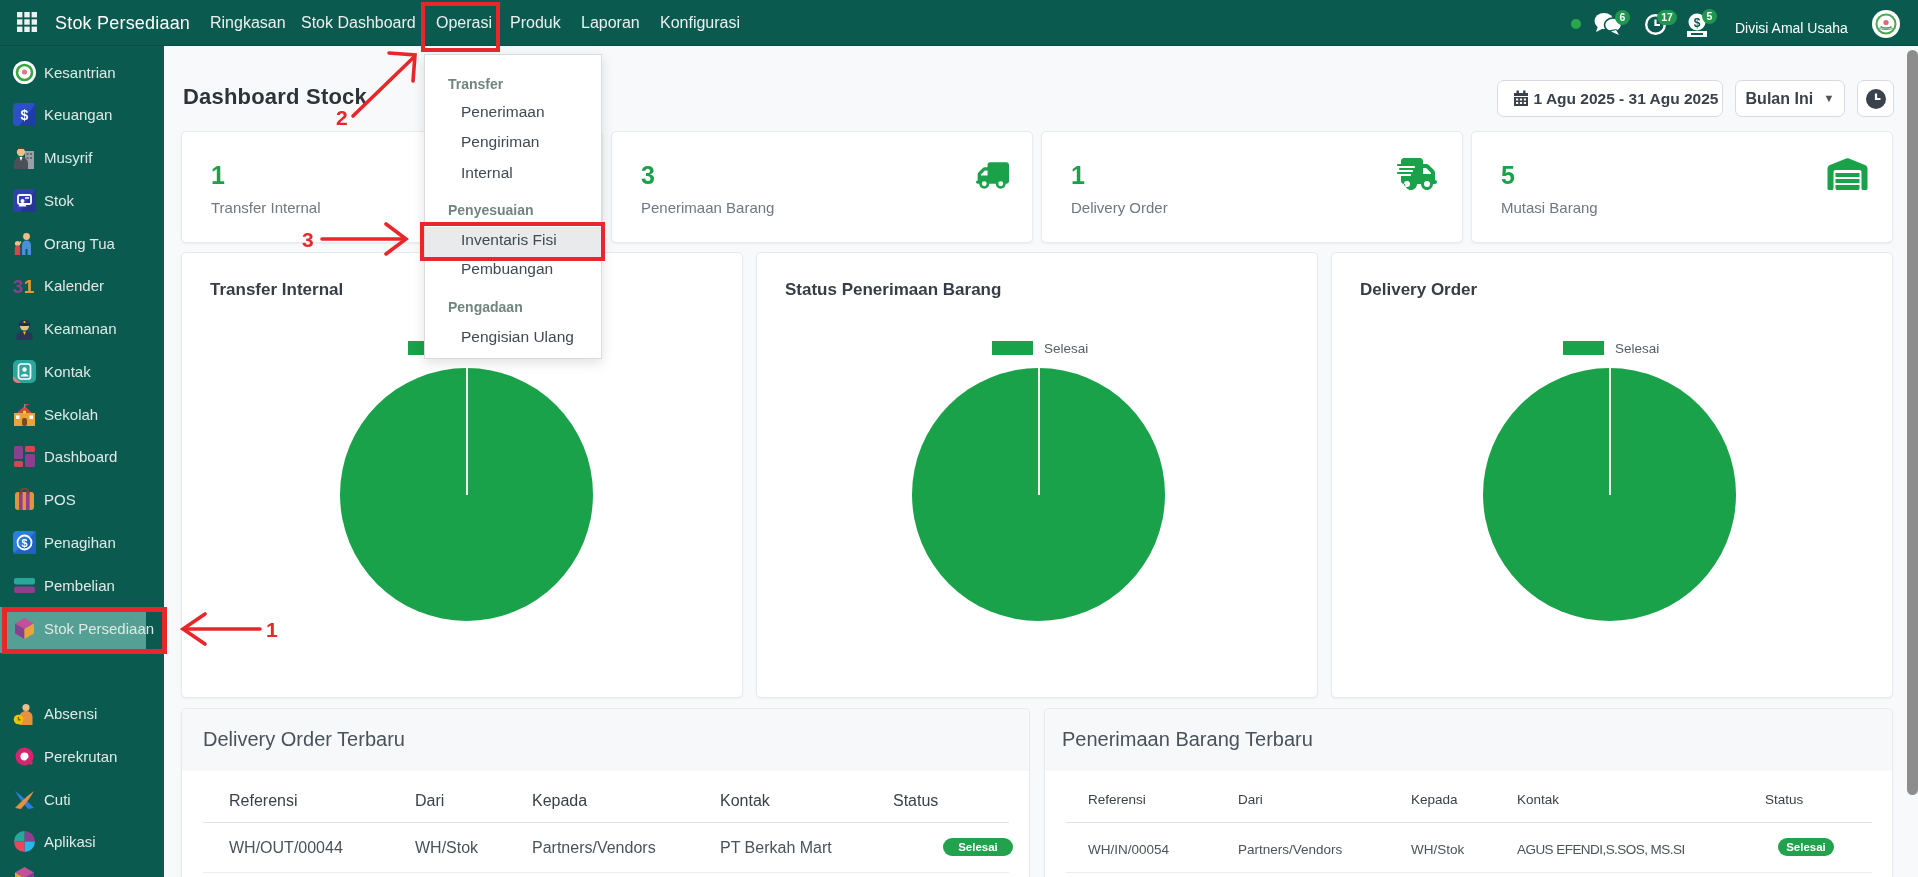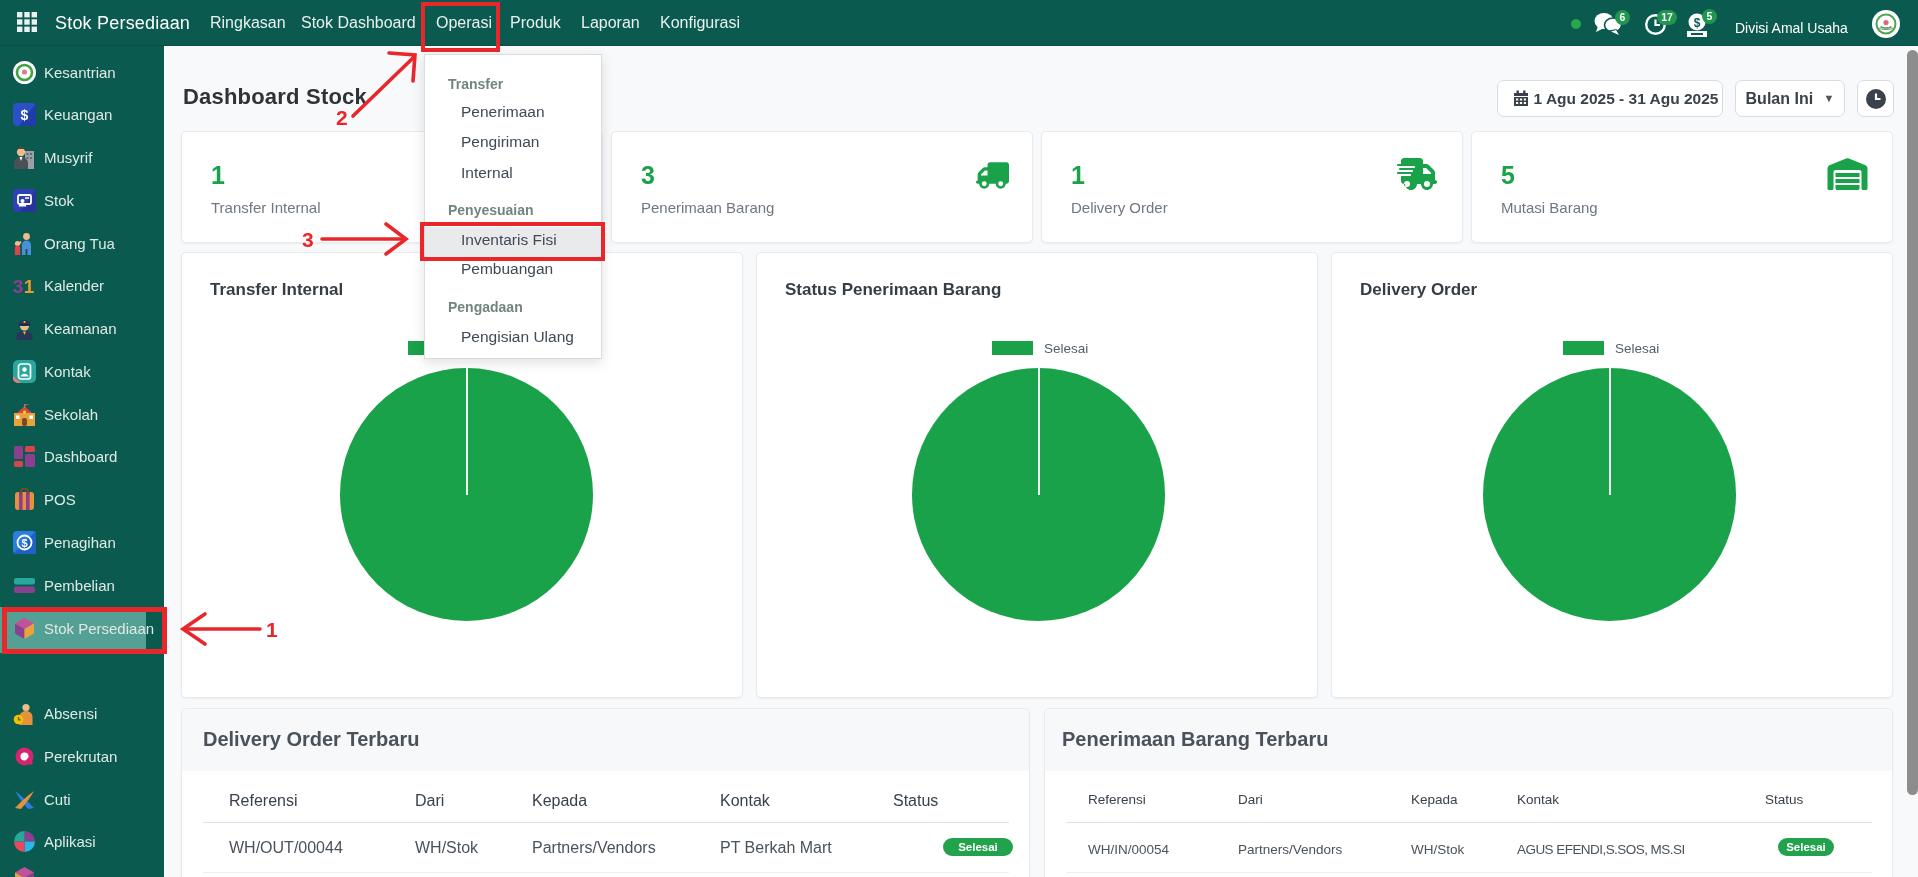--- a/index.html
+++ b/index.html
@@ -24,21 +24,21 @@
 .btn{position:absolute;top:80px;height:37px;background:#fff;border:1px solid #d8dce0;border-radius:7px;color:#39414a;font-size:16px;font-weight:bold;line-height:35px;text-align:center}
 .card{position:absolute;background:#fff;border:1px solid #e8eaed;border-radius:5px;box-shadow:0 1px 2px rgba(0,0,0,.05)}
 .kn{position:absolute;left:29px;top:29px;font-size:25px;font-weight:bold;color:#1aa24a}
 .kl{position:absolute;left:29px;top:67px;font-size:15px;color:#6f7782}
 .ct{position:absolute;left:28px;top:27px;font-size:17px;font-weight:bold;color:#363d44}
 .pie{position:absolute;width:253px;height:253px;border-radius:50%;background:#1aa24a}
 .pline{position:absolute;width:1.6px;height:127px;background:#f0f6f2}
 .lgsw{position:absolute;width:41px;height:14px;background:#1aa24a}
 .lgtx{position:absolute;font-size:13.5px;color:#555e66}
 .tband{position:absolute;left:0;top:0;width:847px;height:62px;background:#f7f8f9;border-radius:5px 5px 0 0}
-.ttt{position:absolute;left:21px;top:19px;font-size:20px;font-weight:700;color:#49525b}
+.ttt{position:absolute;left:21px;top:19px;font-size:20px;font-weight:400;color:#49525b}
 .th{position:absolute;top:83px;font-size:16px;font-weight:normal;color:#39414a}
 .td{position:absolute;top:130px;font-size:16px;color:#4a525a}
 .t2 .ttt{left:17px}
 .t2 .th{font-size:13.5px}
 .t2 .td{font-size:13.5px;top:133px}
 .hline{position:absolute;top:113px;height:1px;background:#dfe2e6}
 .bline{position:absolute;top:163px;height:1px;background:#eceef0}
 .pill{position:absolute;top:129px;height:18px;background:#23a24d;border-radius:9px;color:#fff;font-size:11.5px;font-weight:bold;line-height:18px;text-align:center}
 
 #dd{position:absolute;left:424px;top:54px;width:178px;height:305px;background:#fff;border:1px solid #d9dbde;box-shadow:0 4px 12px rgba(0,0,0,.12);z-index:50}

